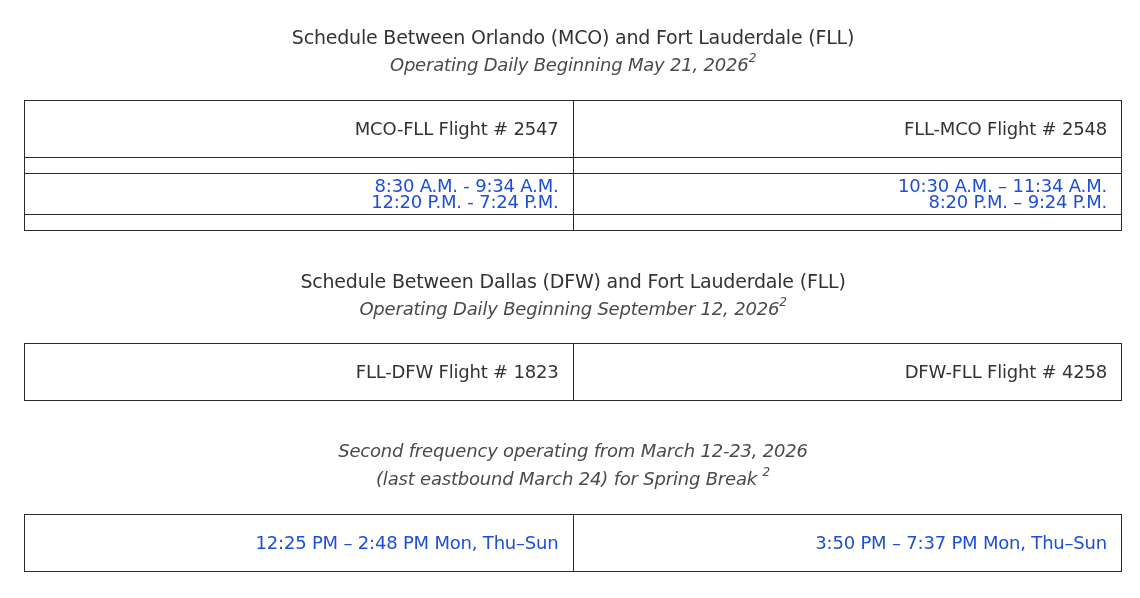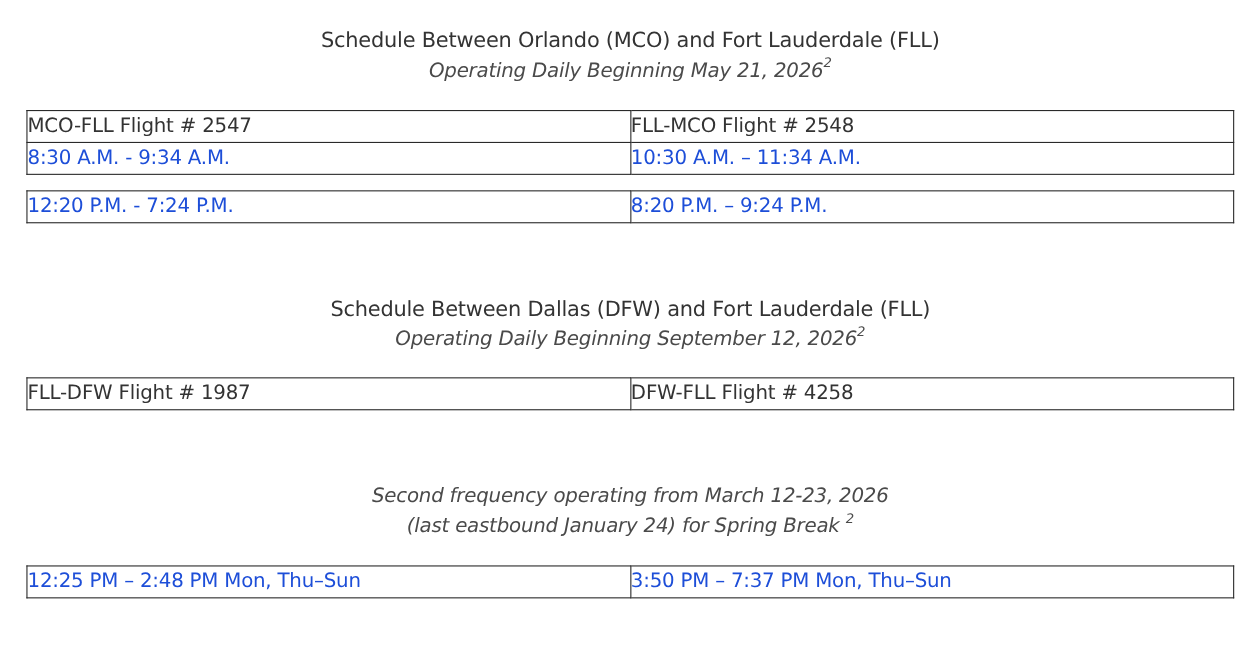--- a/index.html
+++ b/index.html
@@ -45,22 +45,22 @@
     }
     table.sched {
       position: absolute;
       left: 24px;
       width: 1098px;
       border-collapse: collapse;
       table-layout: fixed;
     }
     table.sched td {
       border: 1.5px solid #2a2a2a;
-      text-align: left;
-      padding: 0;
+      text-align: right;
+      padding: 14px;
       height: 28px;
       line-height: 28px;
       font-size: 18px;
       letter-spacing: -0.2px;
       width: 50%;
     }
     table.sched td.flight {
       color: #333333;
     }
     table.sched td.time {
@@ -96,28 +96,28 @@
   </tr>
 </tbody>
   </table>
 
 <div class="heading" style="top:269px;">Schedule Between Dallas (DFW) and Fort Lauderdale (FLL)</div>
 <div class="subheading" style="top:297px;"><span>Operating Daily Beginning September 12, 2026</span><sup>2</sup></div>
 
 <table class="sched" style="top:343px;">
   <tbody>
       <tr>
-    <td class="flight">FLL-DFW Flight # 1987</td>
+    <td class="flight">FLL-DFW Flight # 1823</td>
     <td class="flight">DFW-FLL Flight # 4258</td>
   </tr>
 </tbody>
   </table>
 
 <div class="subheading" style="top:439px;">Second frequency operating from March 12-23, 2026</div>
-<div class="subheading" style="top:467px;"><span>(last eastbound January 24) for Spring Break </span><sup>2</sup></div>
+<div class="subheading" style="top:467px;"><span>(last eastbound March 24) for Spring Break </span><sup>2</sup></div>
 
 <table class="sched" style="top:514px;">
   <tbody>
   <tr>
     <td class="time"><span>12:25 PM – 2:48 PM </span><span class="days">Mon, Thu–Sun</span></td>
     <td class="time"><span>3:50 PM – 7:37 PM </span><span class="days">Mon, Thu–Sun</span></td>
   </tr>
 </tbody>
   </table>
 

